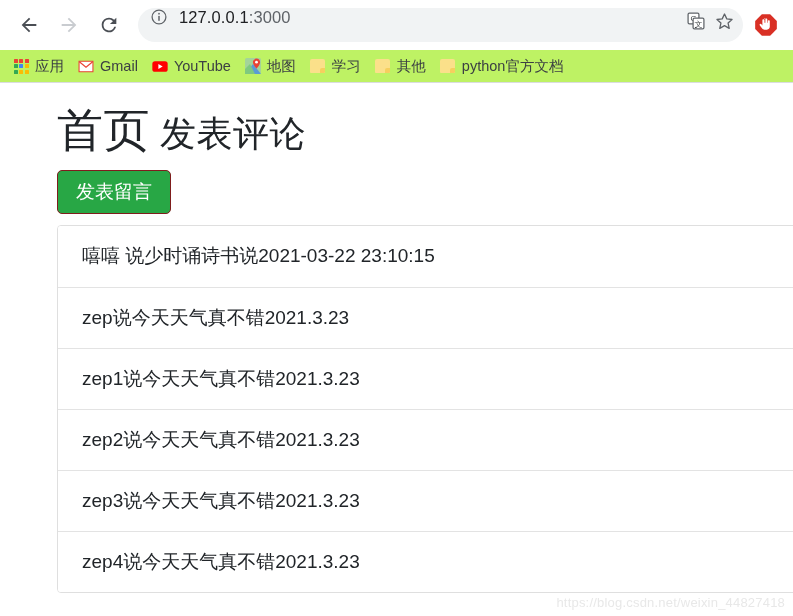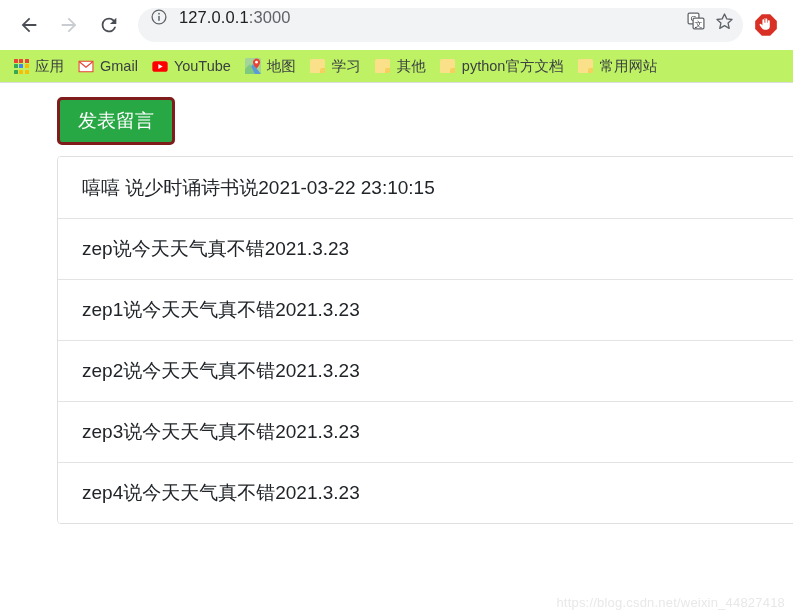--- a/index.html
+++ b/index.html
@@ -161,21 +161,21 @@
     color: #212529;
     margin-left: 10px;
     letter-spacing: 0.5px;
   }
 
   .btn-primary {
     display: inline-block;
     margin: 14px 0 0 57px;
     background: #28a745;
     color: #ffffff;
-    border: 3px solid #7f1d1d;
+    border: 1px solid #7f1d1d;
     border-radius: 5px;
     font-size: 19px;
     padding: 11px 18px 12px 18px;
     line-height: 1;
     cursor: pointer;
     font-family: inherit;
   }
 
   .list-group {
     margin: 11px 0 0 57px;
@@ -342,38 +342,33 @@
     <div class="bm">
       <span class="bm-ico">
         <span class="folder">
             <span class="body"></span>
             <span class="fold"></span>
           </span>
       </span>
       <span class="bm-label">python官方文档</span>
     </div>
 
-    <div class="bm">
-      <span class="bm-ico">
-        <span class="folder">
-            <span class="body"></span>
-            <span class="fold"></span>
-          </span>
-      </span>
-      <span class="bm-label">常用网站</span>
-    </div>
 
   </div>
 
   <div class="chrome-sep"></div>
 </div>
 
 <div class="viewport">
   <div class="page">
 
+    <div class="page-heading">
+      <span class="heading-main">首页</span>
+      <span class="heading-sub">发表评论</span>
+    </div>
 
     <button class="btn-primary">发表留言</button>
 
     <div class="list-group">
       <div class="list-item">嘻嘻 说少时诵诗书说2021-03-22 23:10:15</div>
       <div class="list-item">zep说今天天气真不错2021.3.23</div>
       <div class="list-item">zep1说今天天气真不错2021.3.23</div>
       <div class="list-item">zep2说今天天气真不错2021.3.23</div>
       <div class="list-item">zep3说今天天气真不错2021.3.23</div>
       <div class="list-item">zep4说今天天气真不错2021.3.23</div>

